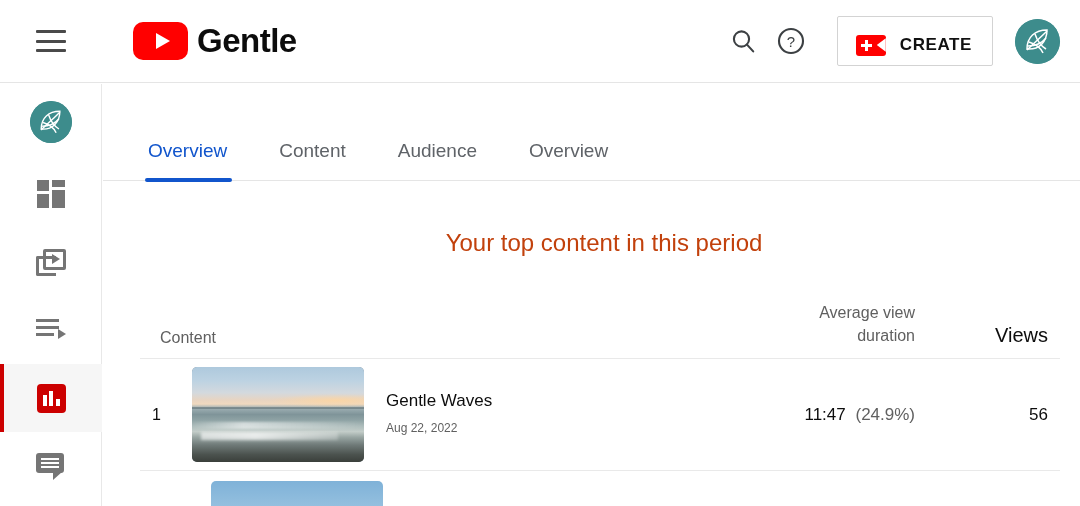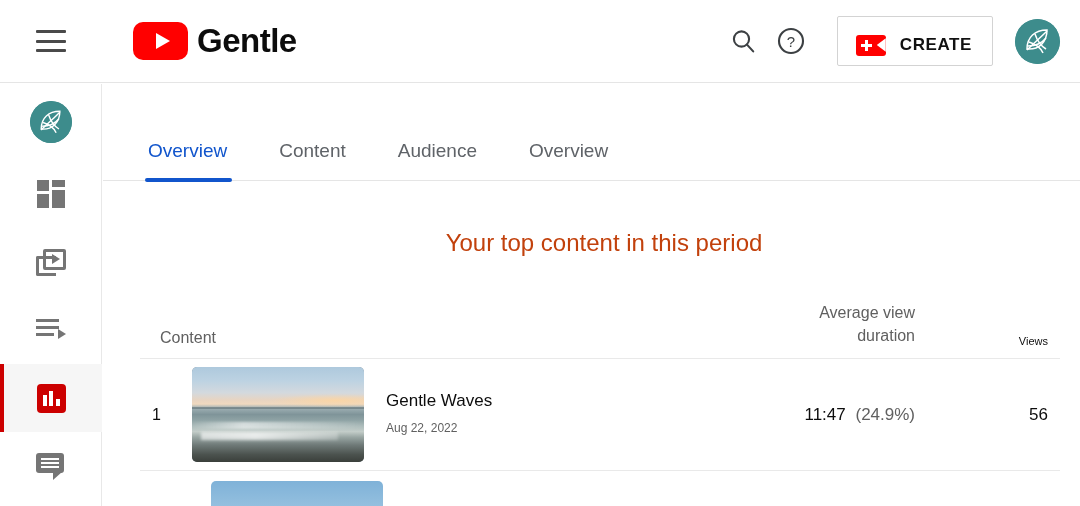--- a/index.html
+++ b/index.html
@@ -229,21 +229,21 @@
     font-size: 16px; color: #606060;
     padding-left: 20px;
     flex: 1 1 auto;
   }
   .th-avd {
     font-size: 16px; color: #606060;
     width: 190px; text-align: right;
     line-height: 23px;
   }
   .th-views {
-    font-size: 11px; color: #0d0d0d;
+    font-size: 20px; color: #0d0d0d;
     width: 145px; text-align: right;
     padding-right: 12px;
   }
 
   .row {
     display: flex; align-items: center;
     height: 112px;
     border-bottom: 1px solid #e9e9e9;
   }
   .rank {

